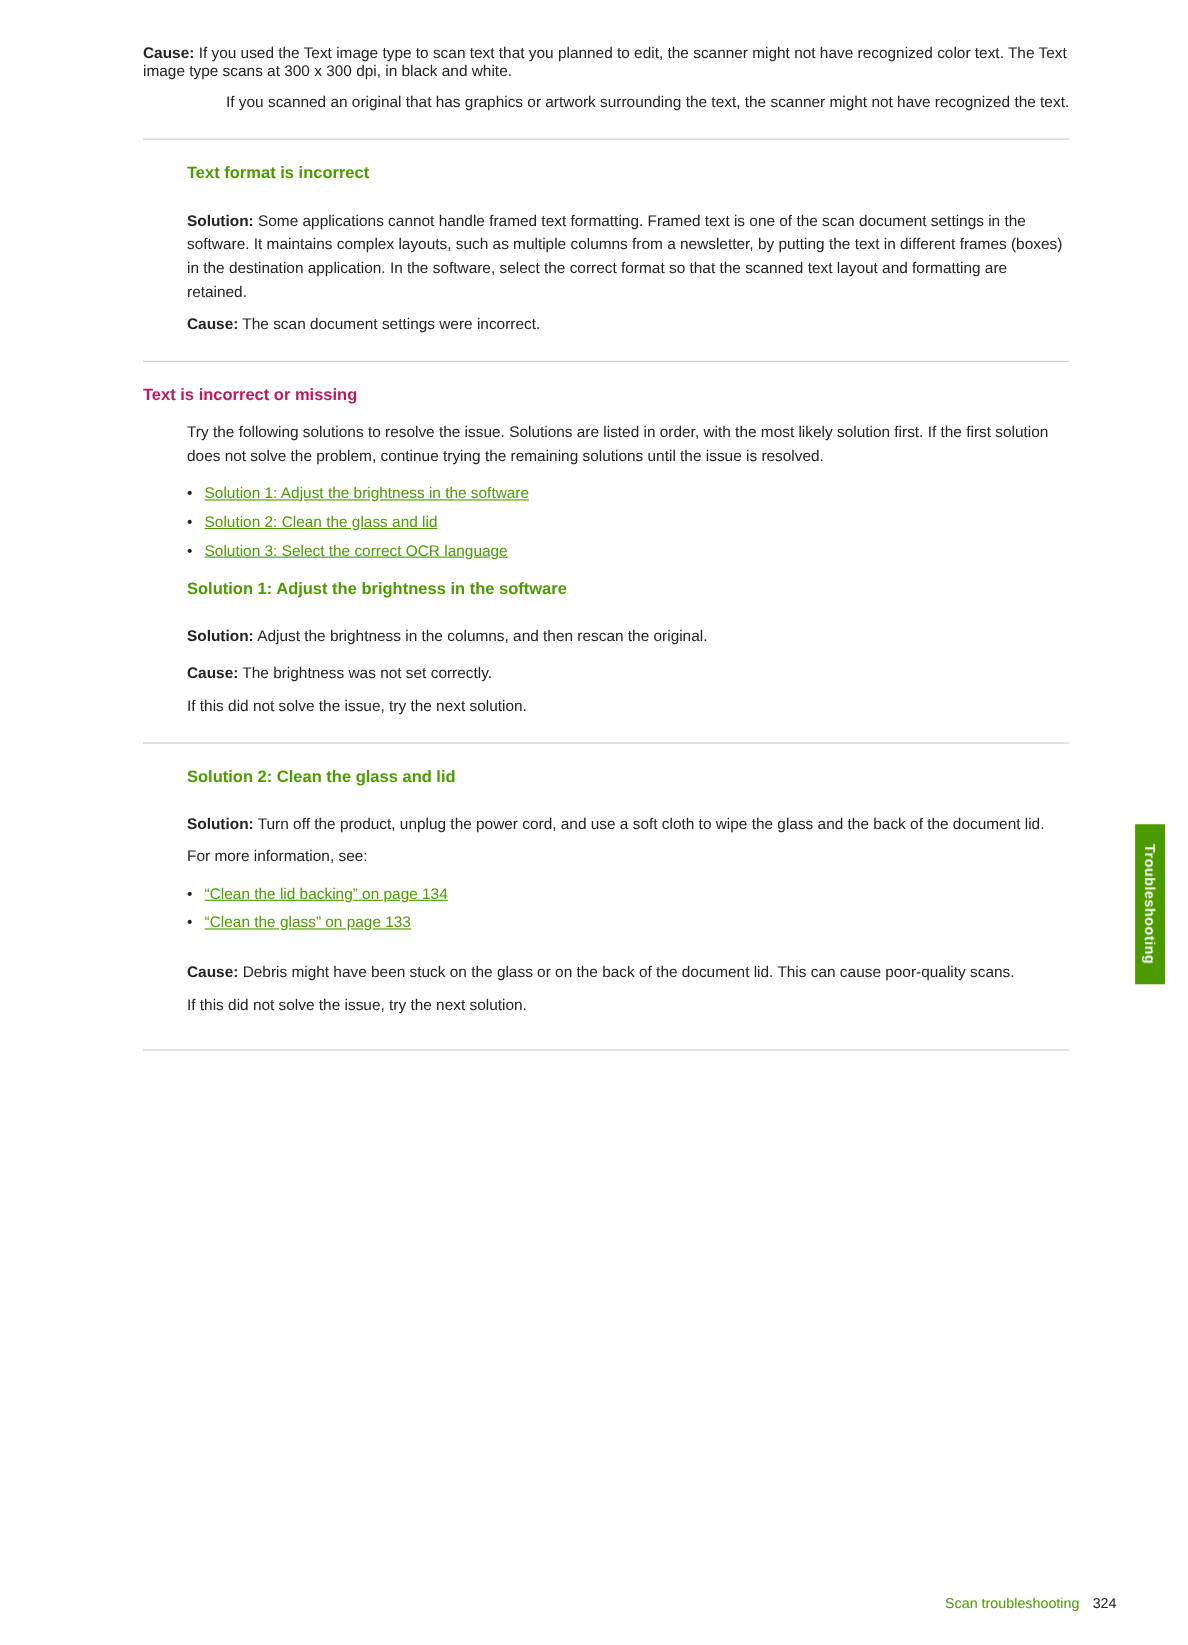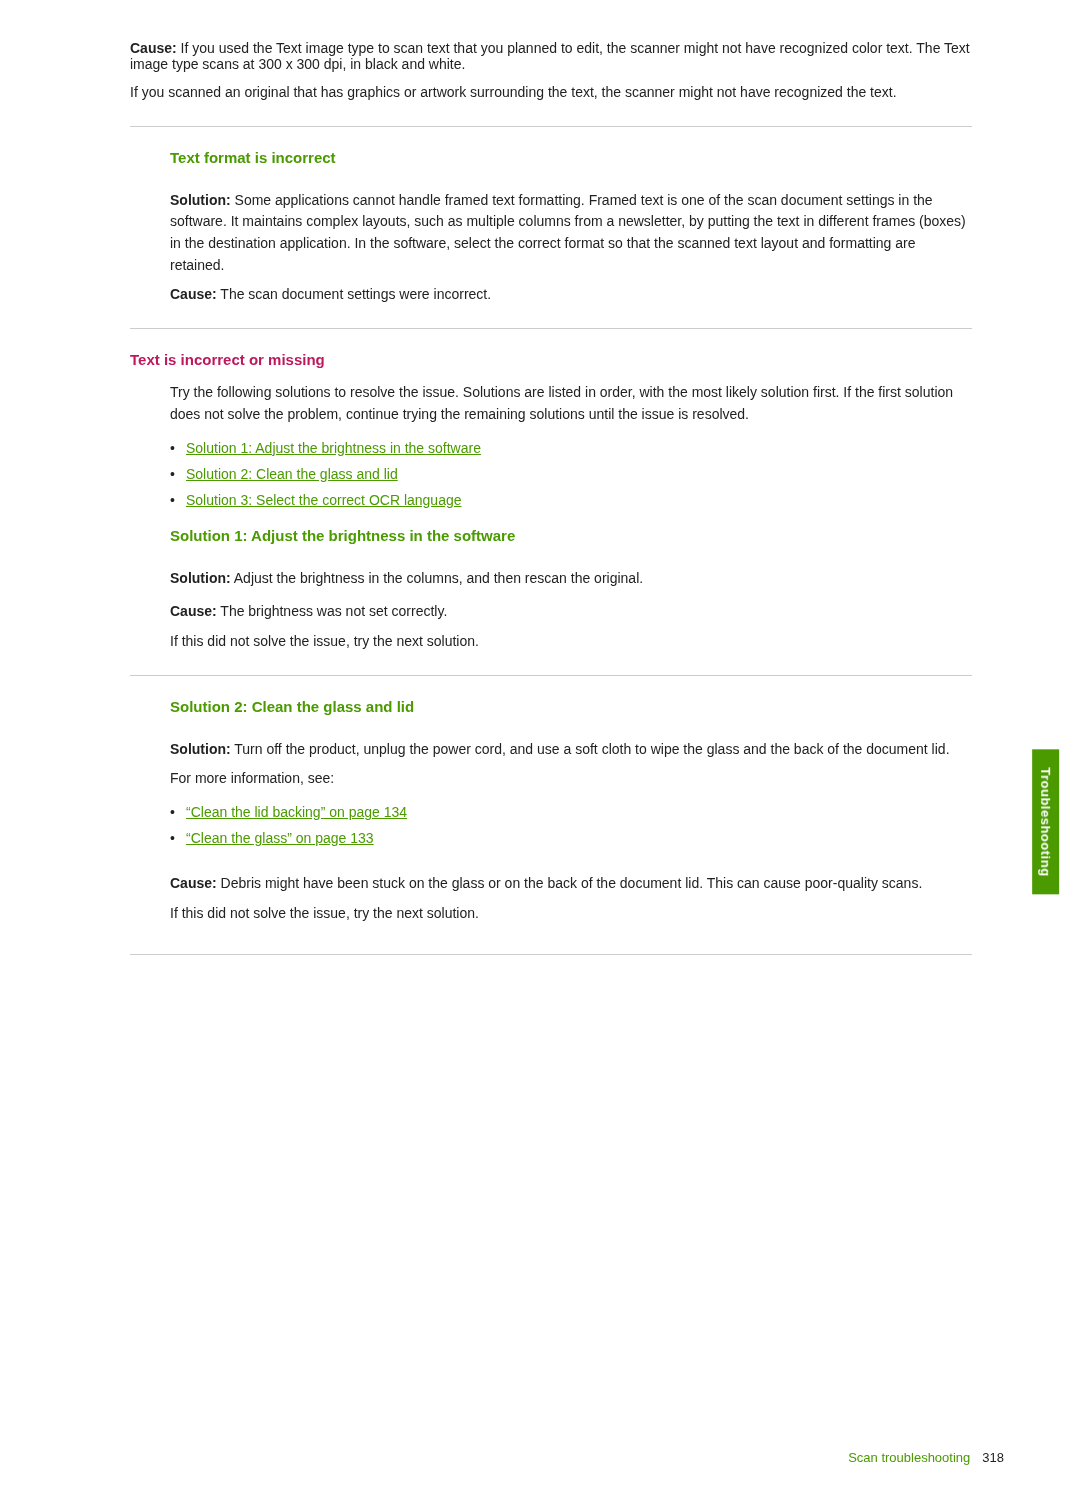--- a/index.html
+++ b/index.html
@@ -96,21 +96,21 @@
       font-weight: bold;
       padding: 6px 18px;
       writing-mode: horizontal-tb;
       white-space: nowrap;
       letter-spacing: 0.5px;
     }
 
     .footer-area {
       position: absolute;
       bottom: 30px;
-      right: 76px;
+      right: 65px;
       display: flex;
       align-items: center;
       gap: 12px;
     }
 
     .footer-text {
       color: #4a9a00;
       font-size: 13px;
     }
 
@@ -129,21 +129,21 @@
   </style>
 </head>
 <body>
 
 <div class="page-content">
 
   <div class="top-cause-section">
     <p>
       <span class="label-bold">Cause:</span><span>   If you used the Text image type to scan text that you planned to edit, the scanner might not have recognized color text. The Text image type scans at 300 x 300 dpi, in black and white.</span>
     </p>
-    <p style="margin-top:10px;line-height:1.55;">If you scanned an original that has graphics or artwork surrounding the text, the scanner might not have recognized the text.</p>
+    <p style="margin-top:10px;line-height:1.55;text-align:right;">If you scanned an original that has graphics or artwork surrounding the text, the scanner might not have recognized the text.</p>
   </div>
 
   <hr class="divider">
 
   <div class="section-main">
     <div class="section-heading-green-sub">Text format is incorrect</div>
     <div class="indented">
       <p>
         <span class="label-bold">Solution:</span><span>   Some applications cannot handle framed text formatting. Framed text is one of the scan document settings in the software. It maintains complex layouts, such as multiple columns from a newsletter, by putting the text in different frames (boxes) in the destination application. In the software, select the correct format so that the scanned text layout and formatting are retained.</span>
       </p>
@@ -214,14 +214,14 @@
   <hr class="divider" style="margin-top:30px;">
 
 </div>
 
 <div class="side-tab" style="position:fixed; right:-38px; top:55%; transform: translateY(-50%) rotate(90deg);">
   <span>Troubleshooting</span>
 </div>
 
 <div class="footer-area">
   <span class="footer-text">Scan troubleshooting</span>
-  <span class="footer-page">318</span>
+  <span class="footer-page">324</span>
 </div>
 
 </body></html>

